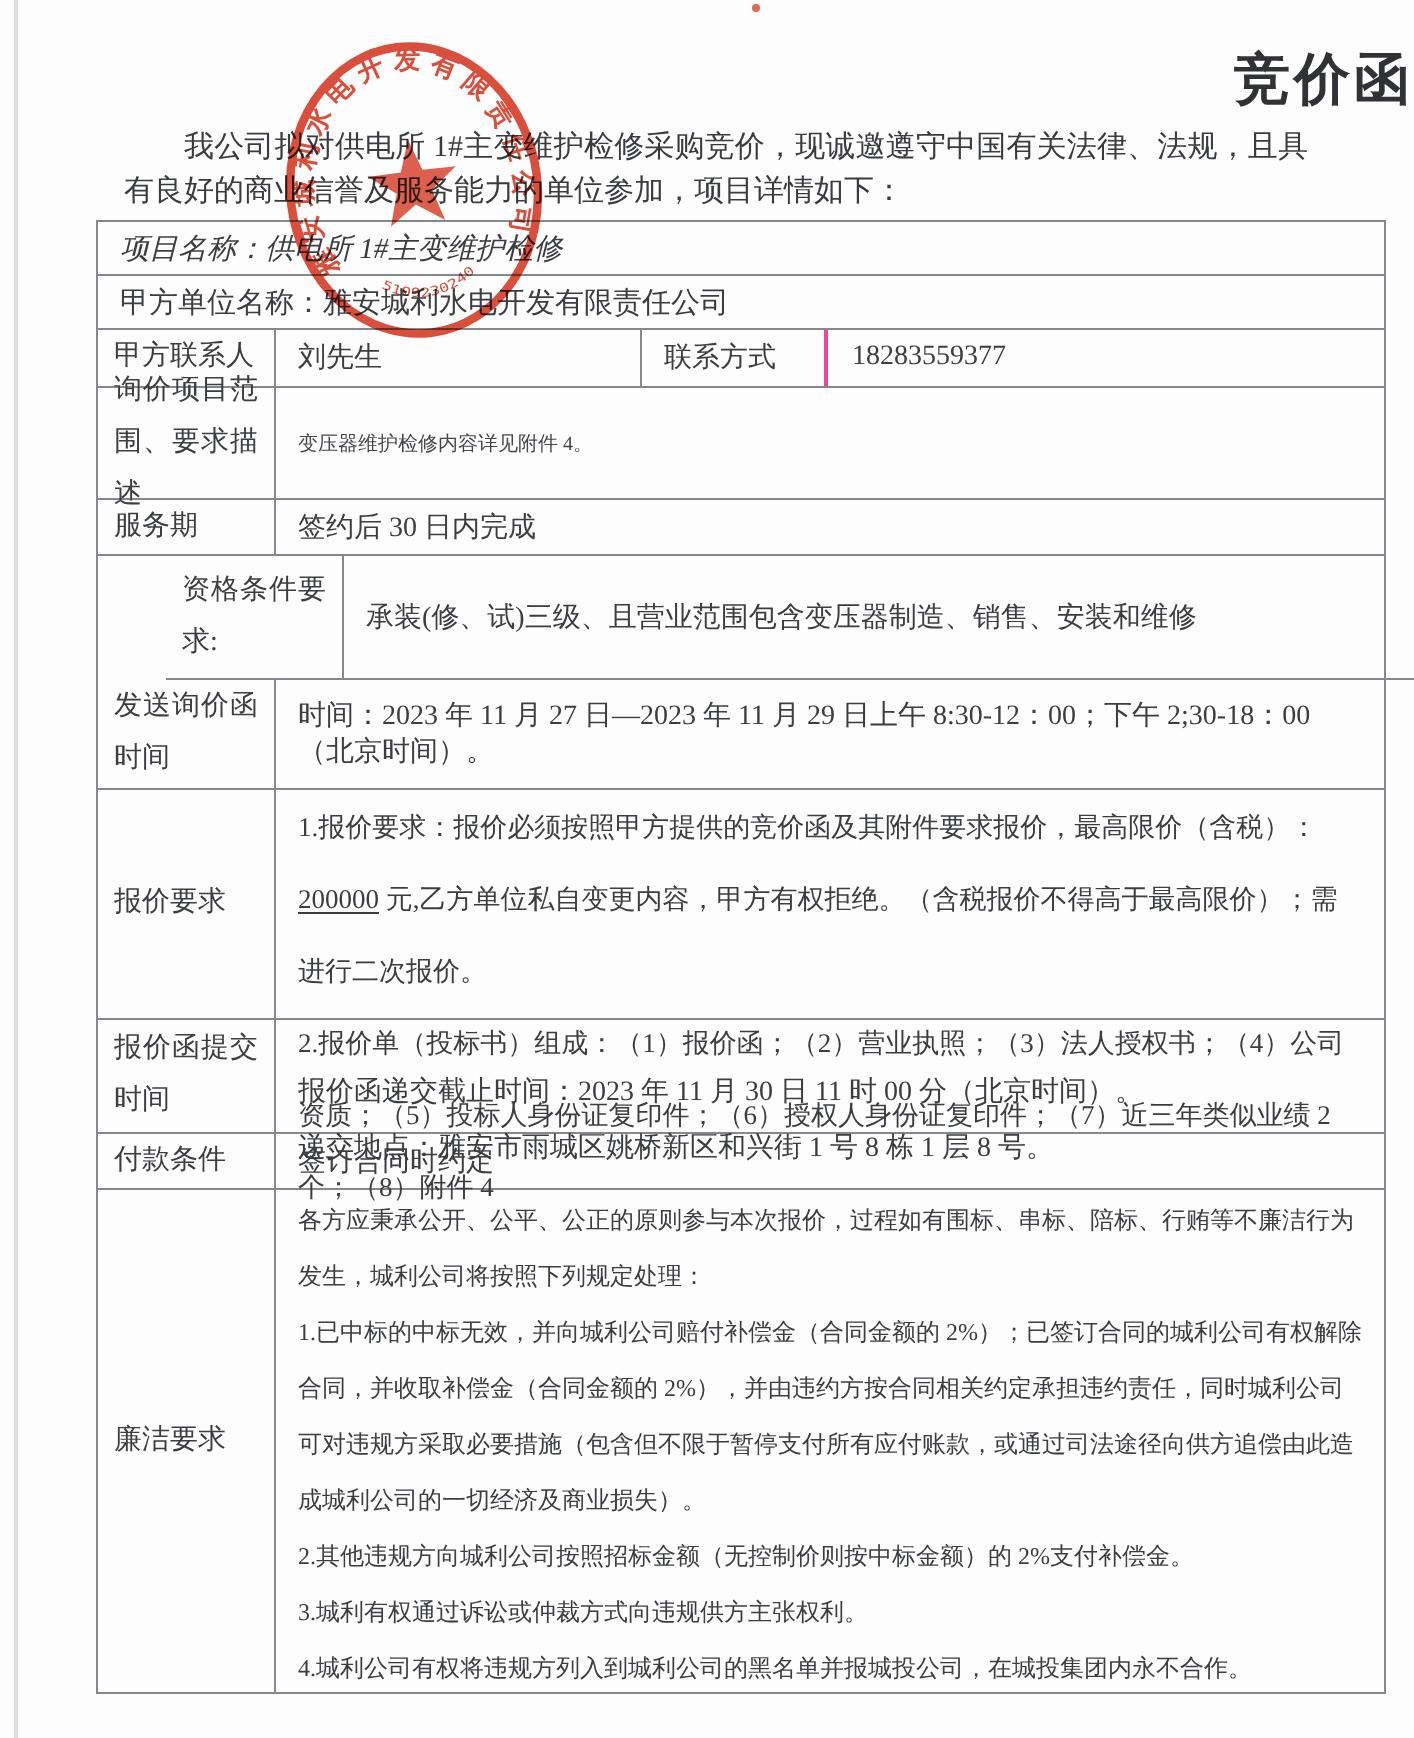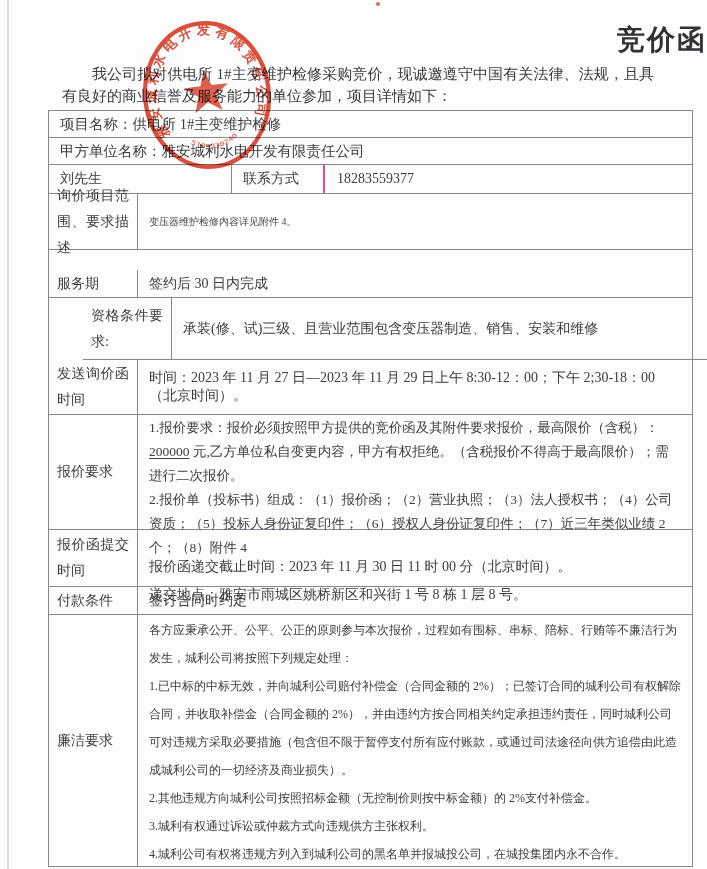--- a/index.html
+++ b/index.html
@@ -25,33 +25,33 @@
   .t-row { display:flex; width:100%; border-bottom:1px solid #85898e; }
   .t-row:last-child { border-bottom:none; }
   .cell { font-size:14px; color:#3b3d40; }
   .lbl { width:89px; flex:0 0 89px; border-right:1px solid #85898e;
          display:flex; align-items:center; padding:0 8px; }
   .lbl span { display:block; width:100%; text-align:justify;
               text-justify:inter-character; line-height:26px; }
   .val { flex:1; display:flex; align-items:center; padding:0 11px; }
   .val-top { flex:1; padding:0 11px; }
 
-  .r1 { height:27px; } .r2 { height:27px; } .r3 { height:29px; }
-  .r4 { height:56px; } .r5 { height:28px;margin-top:20px; } .r6 { height:62px;margin-left:34px; }
+  .r1 { height:27px;font-style:italic; } .r2 { height:27px; } .r3 { height:29px; }
+  .r4 { height:56px; } .r5 { height:28px; } .r6 { height:62px;margin-left:34px; }
   .r7 { height:55px; } .r8 { height:115px; } .r9 { height:57px; }
   .r10 { height:28px; } .r11 { height:251px; }
 
   .full-cell { flex:1; display:flex; align-items:center; padding:0 11px; font-size:14.5px; }
   .c-name  { flex:0 0 183px; border-right:1px solid #85898e; display:flex; align-items:center; padding:0 11px; }
   .c-mlbl  { flex:0 0 93px;  border-right:2px solid #ec4899; display:flex; align-items:center; padding:0 11px; }
   .c-phone { flex:1; display:flex; align-items:center; padding:0 12px;
              font-family:"Liberation Serif","DejaVu Serif",serif; }
 
   .small-note { font-size:10px; color:#45474a; }
-  .para-block { line-height:24px; font-size:13.5px; padding-top:1px; }
+  .para-block { line-height:36px; font-size:13.5px; padding-top:1px; }
   .para-block p { margin:0; }
   .int-block { line-height:28px; font-size:12px; padding-top:1px; }
   .two-line { line-height:28px;margin-top:45px; }
   .price-underline { text-decoration:underline; text-underline-offset:2px; }
 
   
   .seal { position:absolute; left:139px; top:18px; width:136px; height:154px;
           mix-blend-mode:multiply; opacity:.92; transform:rotate(-7deg); }
 </style>
 </head>
@@ -70,20 +70,23 @@
 
     <div class="t-row r1">
       <div class="full-cell cell">项目名称：供电所 1#主变维护检修</div>
     </div>
 
     <div class="t-row r2">
       <div class="full-cell cell">甲方单位名称：雅安城利水电开发有限责任公司</div>
     </div>
 
     <div class="t-row r3">
+      <div class="lbl cell">
+          <span>甲方联系人</span>
+        </div>
       <div class="c-name cell">刘先生</div>
       <div class="c-mlbl cell">联系方式</div>
       <div class="c-phone cell">18283559377</div>
     </div>
 
     <div class="t-row r4">
       <div class="lbl cell">
           <span>询价项目范围、要求描述</span>
         </div>
       <div class="val cell small-note">变压器维护检修内容详见附件 4。</div>

